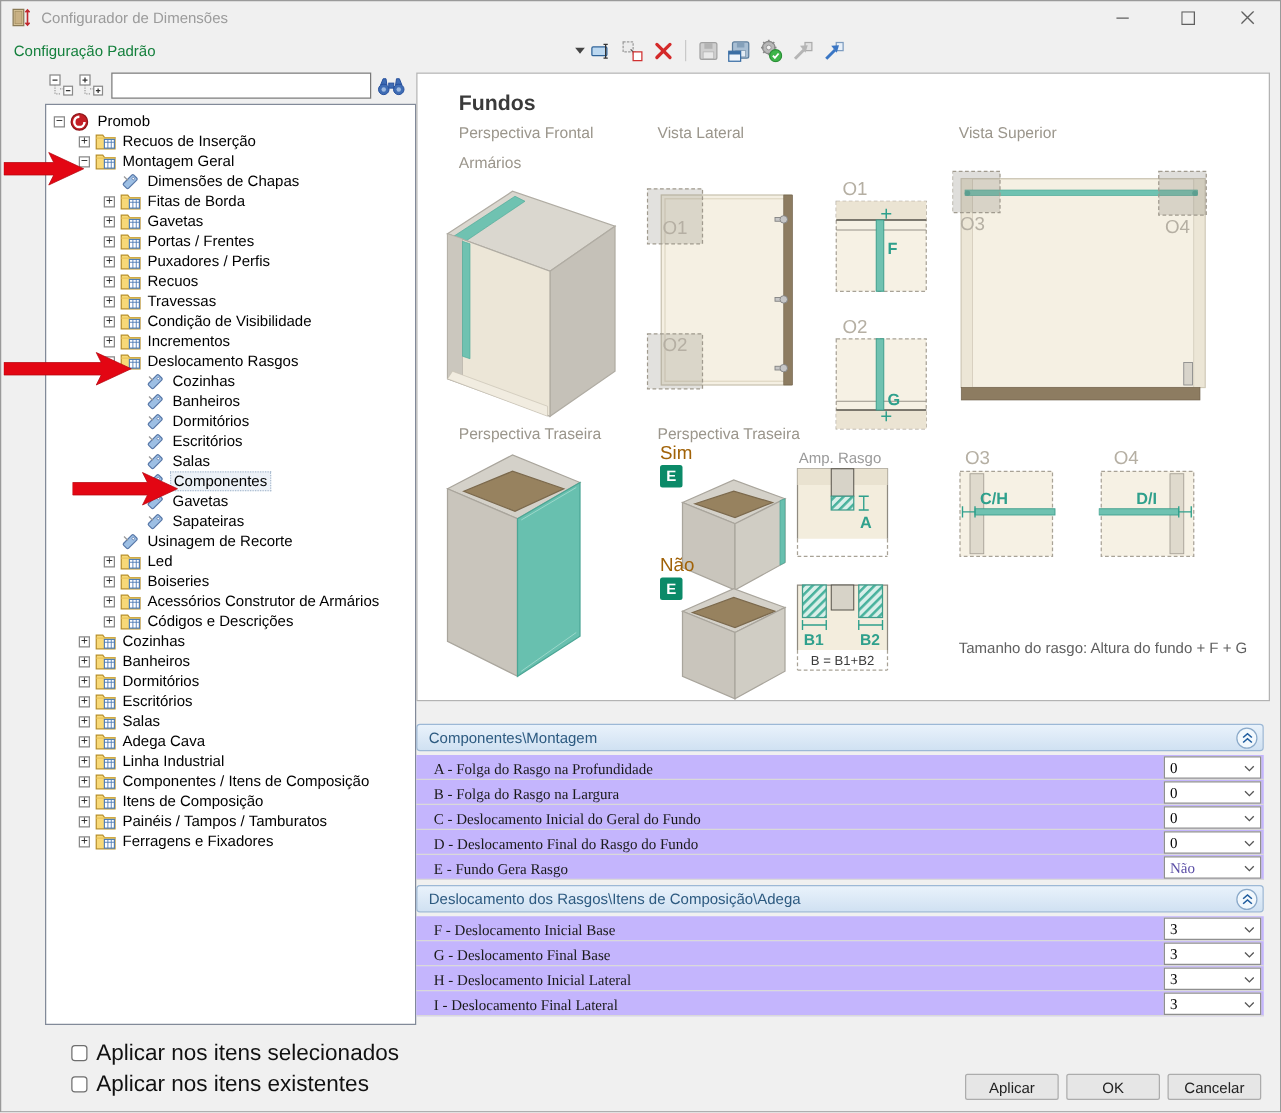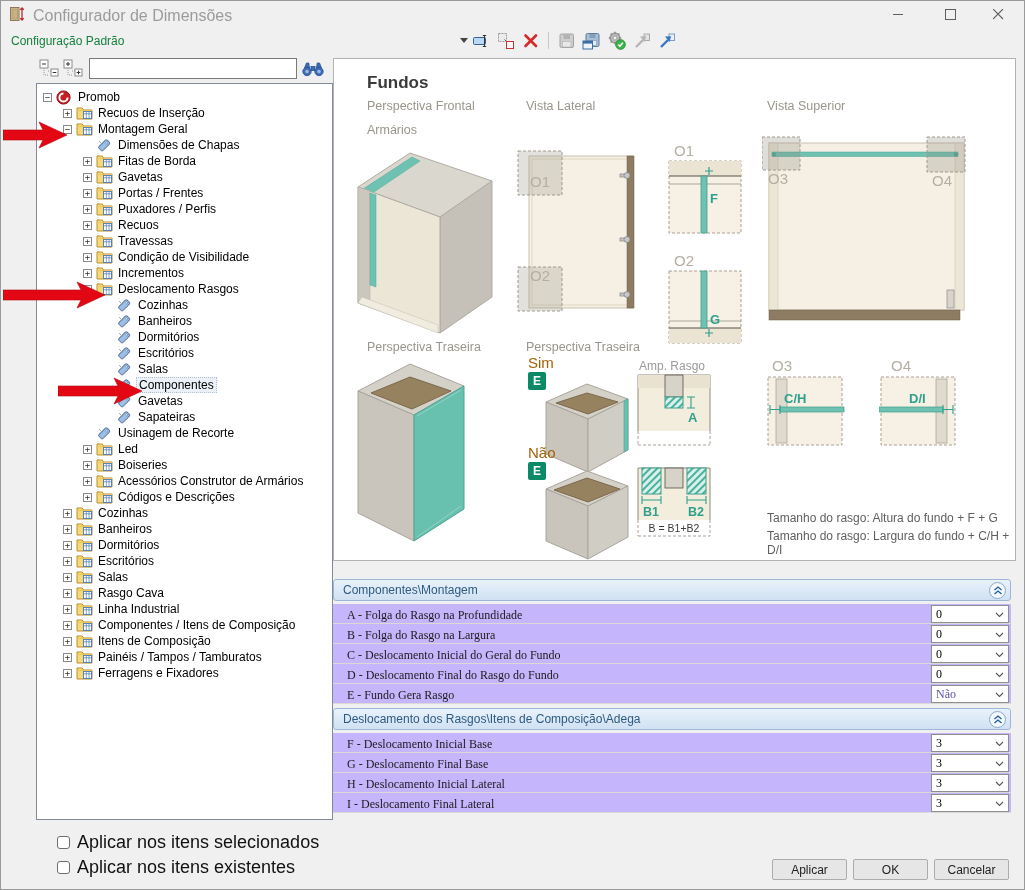--- a/index.html
+++ b/index.html
@@ -2,21 +2,21 @@
 <html><head>
 <meta charset="utf-8">
 <style>
   html,body{margin:0;padding:0;background:#fff;}
   *{box-sizing:border-box;}
   .window{position:relative;width:1025px;height:890px;background:#f0f0f0;border:1px solid #9a9a9a;
           font-family:"Liberation Sans",sans-serif;overflow:hidden;}
   
   .titlebar{position:absolute;left:0;top:0;right:0;height:26px;}
   .app-icon{position:absolute;left:8px;top:5px;width:16px;height:16px;}
-  .title-text{position:absolute;left:32px;top:6px;font-size:16px;color:#9b9b9b;}
+  .title-text{position:absolute;left:32px;top:6px;font-size:12px;color:#9b9b9b;}
   .winbtn{position:absolute;top:0;width:42px;height:26px;display:flex;align-items:center;justify-content:center;}
   #btn-min{left:876px}#btn-max{left:928px}#btn-close{left:976px}
   
   .toolbar{position:absolute;left:0;top:26px;right:0;height:28px;}
   .combo{position:absolute;left:6px;top:2px;width:462px;height:24px;display:flex;align-items:center;}
   .combo-text{font-size:12px;color:#15803d;padding-left:4px;flex:1;}
   .tb-icons{position:absolute;left:470px;top:4px;display:flex;align-items:center;gap:6px;}
   .tb-sep{width:1px;height:17px;background:#c9c9c9;margin:0 2px;}
   .tbi{width:19px;height:19px;display:flex;align-items:center;justify-content:center;}
   
@@ -587,21 +587,21 @@
       <div class="trow lvl1">
         <span class="exp">+</span>
         <span class="ticon">
           <svg width="17" height="14" viewBox="0 0 17 14">
             <path d="M1 2 h5.2 l1.5 2 H16 v9 H1 z" fill="#f8d978" stroke="#b8912f"></path>
             <path d="M1 4.5 h15" stroke="#e8c35a"></path>
             <rect x="7.5" y="5.5" width="8" height="7" fill="#fff" stroke="#4a7ab5" stroke-width="0.9"></rect>
             <path d="M7.5 7.8 h8 M10.3 5.5 v7 M13 5.5 v7" stroke="#4a7ab5" stroke-width="0.7"></path>
           </svg>
         </span>
-        <span class="tlabel">Rasgo Cava</span>
+        <span class="tlabel">Adega Cava</span>
       </div>
       <div class="trow lvl1">
         <span class="exp">+</span>
         <span class="ticon">
           <svg width="17" height="14" viewBox="0 0 17 14">
             <path d="M1 2 h5.2 l1.5 2 H16 v9 H1 z" fill="#f8d978" stroke="#b8912f"></path>
             <path d="M1 4.5 h15" stroke="#e8c35a"></path>
             <rect x="7.5" y="5.5" width="8" height="7" fill="#fff" stroke="#4a7ab5" stroke-width="0.9"></rect>
             <path d="M7.5 7.8 h8 M10.3 5.5 v7 M13 5.5 v7" stroke="#4a7ab5" stroke-width="0.7"></path>
           </svg>
@@ -801,21 +801,20 @@
     <svg class="dp" style="left:545px;top:292px" width="80" height="96">
       <text x="12" y="20" font-size="15" fill="#b5afa3">O4</text>
       <rect x="2" y="26" width="74" height="68" fill="#f6f1e4" stroke="#a8a296" stroke-dasharray="3,2"></rect>
       <rect x="57" y="28" width="11" height="64" fill="#dfdacd" stroke="#a39e93" stroke-width="0.7"></rect>
       <rect x="0" y="56" width="64" height="5" fill="#6fc2b1" stroke="#3f9e8c" stroke-width="0.7"></rect>
       <path d="M64 58.5 h10 M64 54 v9 M74 54 v9" stroke="#2fa08c" stroke-width="1.1"></path>
       <text x="30" y="52" font-size="13" font-weight="bold" fill="#2fa08c">D/I</text>
     </svg>
 
     <div class="dp d-note" style="left:433px;top:452px">Tamanho do rasgo: Altura do fundo + F + G</div>
-    <div class="dp d-note" style="left:433px;top:470px">Tamanho do rasgo: Largura do fundo + C/H + D/I</div>
   </div>
 
   <div class="ptable" id="table-0">
       <div class="ptable-head">
         <span>Componentes\Montagem</span>
         <span class="sp"></span>
         <span class="chev-btn">
           <svg width="10" height="9">
             <path d="M1.5 4 L5 1 L8.5 4 M1.5 8 L5 5 L8.5 8" stroke="#1f5c9e" fill="none" stroke-width="1.3"></path>
           </svg>

